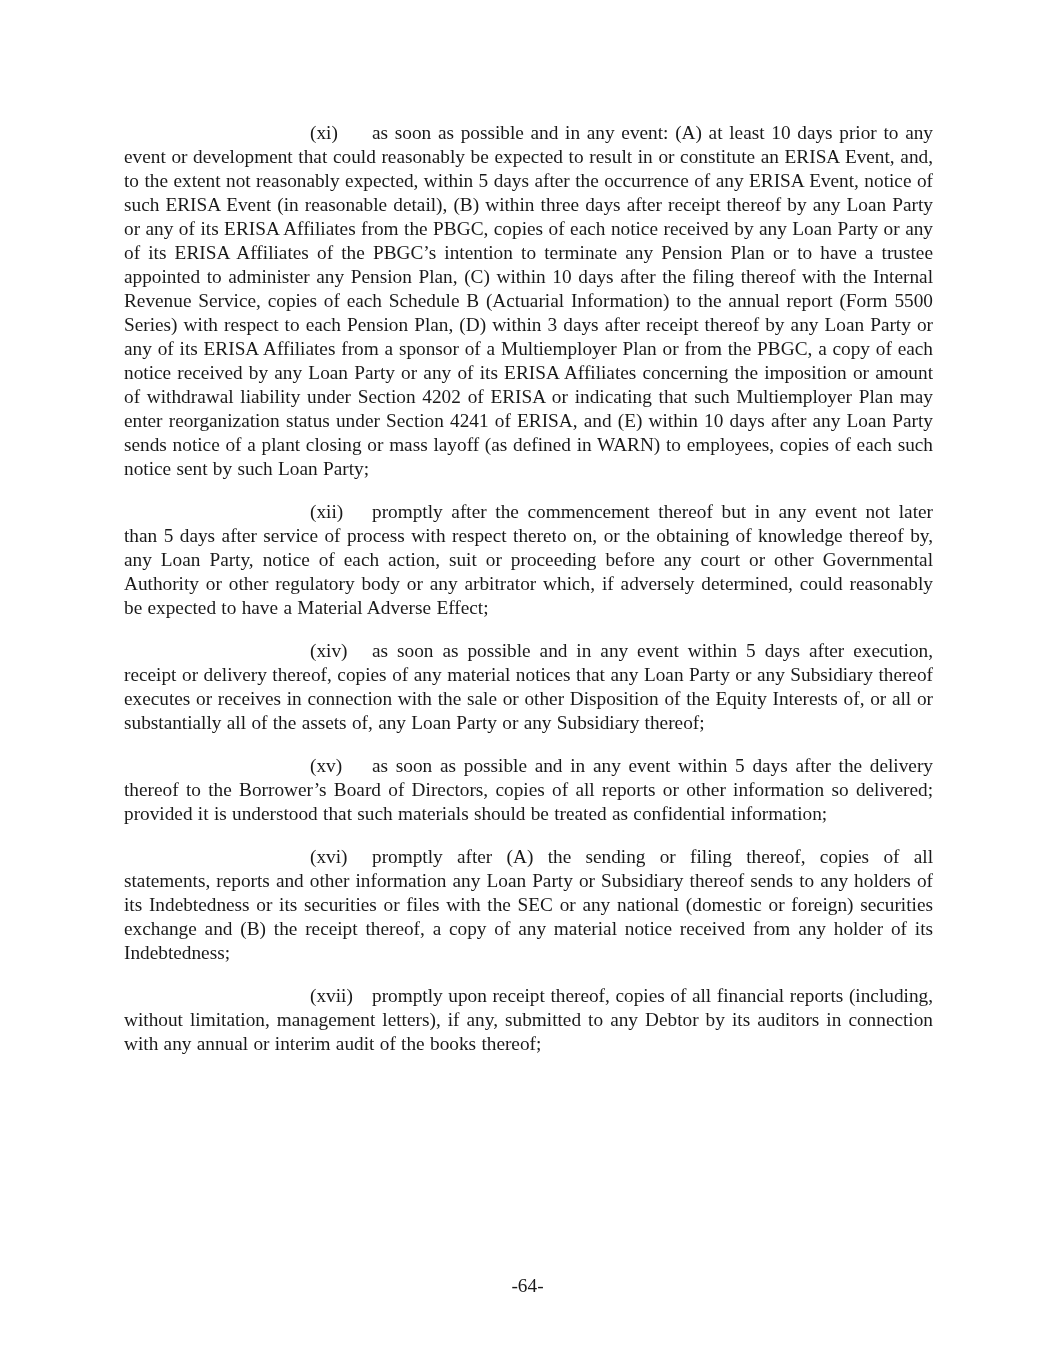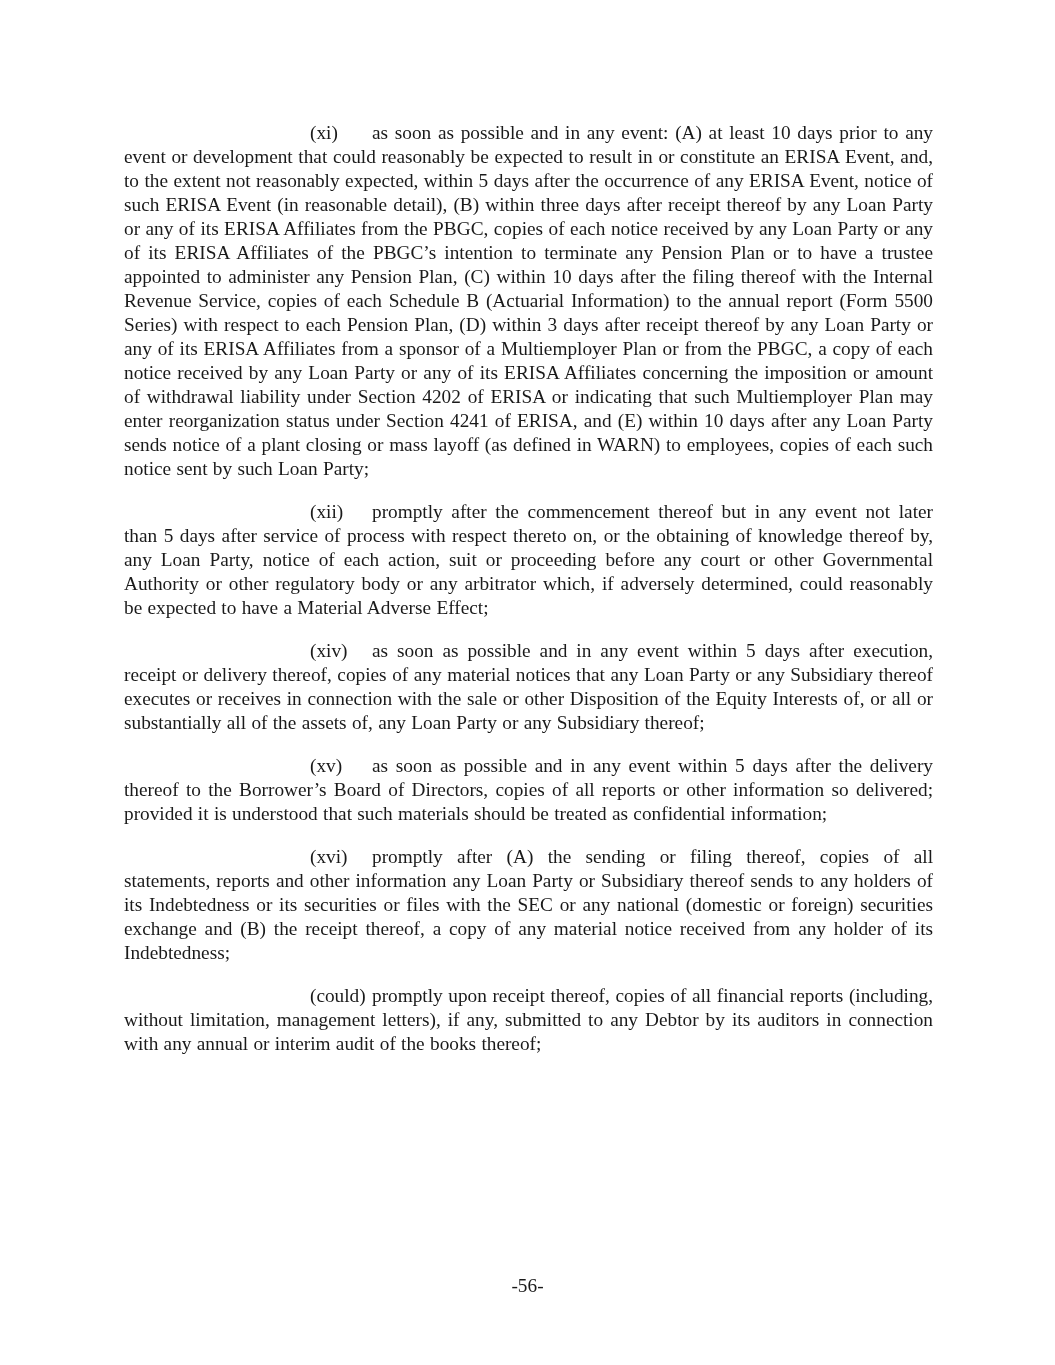--- a/index.html
+++ b/index.html
@@ -54,18 +54,18 @@
 
     <p class="para"><span class="plabel">(xii)</span><span class="ptext">promptly after the commencement thereof but in any event not later than 5 days after service of process with respect thereto on, or the obtaining of knowledge thereof by, any Loan Party, notice of each action, suit or proceeding before any court or other Governmental Authority or other regulatory body or any arbitrator which, if adversely determined, could reasonably be expected to have a Material Adverse Effect;</span></p>
 
 
     <p class="para"><span class="plabel">(xiv)</span><span class="ptext">as soon as possible and in any event within 5 days after execution, receipt or delivery thereof, copies of any material notices that any Loan Party or any Subsidiary thereof executes or receives in connection with the sale or other Disposition of the Equity Interests of, or all or substantially all of the assets of, any Loan Party or any Subsidiary thereof;</span></p>
 
     <p class="para"><span class="plabel">(xv)</span><span class="ptext">as soon as possible and in any event within 5 days after the delivery thereof to the Borrower’s Board of Directors, copies of all reports or other information so delivered; provided it is understood that such materials should be treated as confidential information;</span></p>
 
     <p class="para"><span class="plabel">(xvi)</span><span class="ptext">promptly after (A) the sending or filing thereof, copies of all statements, reports and other information any Loan Party or Subsidiary thereof sends to any holders of its Indebtedness or its securities or files with the SEC or any national (domestic or foreign) securities exchange and (B) the receipt thereof, a copy of any material notice received from any holder of its Indebtedness;</span></p>
 
-    <p class="para"><span class="plabel">(could)</span><span class="ptext">promptly upon receipt thereof, copies of all financial reports (including, without limitation, management letters), if any, submitted to any Debtor by its auditors in connection with any annual or interim audit of the books thereof;</span></p>
+    <p class="para"><span class="plabel">(xvii)</span><span class="ptext">promptly upon receipt thereof, copies of all financial reports (including, without limitation, management letters), if any, submitted to any Debtor by its auditors in connection with any annual or interim audit of the books thereof;</span></p>
 
   </div>
 
-  <div class="footer">-56-</div>
+  <div class="footer">-64-</div>
 </div>
 
 </body></html>

